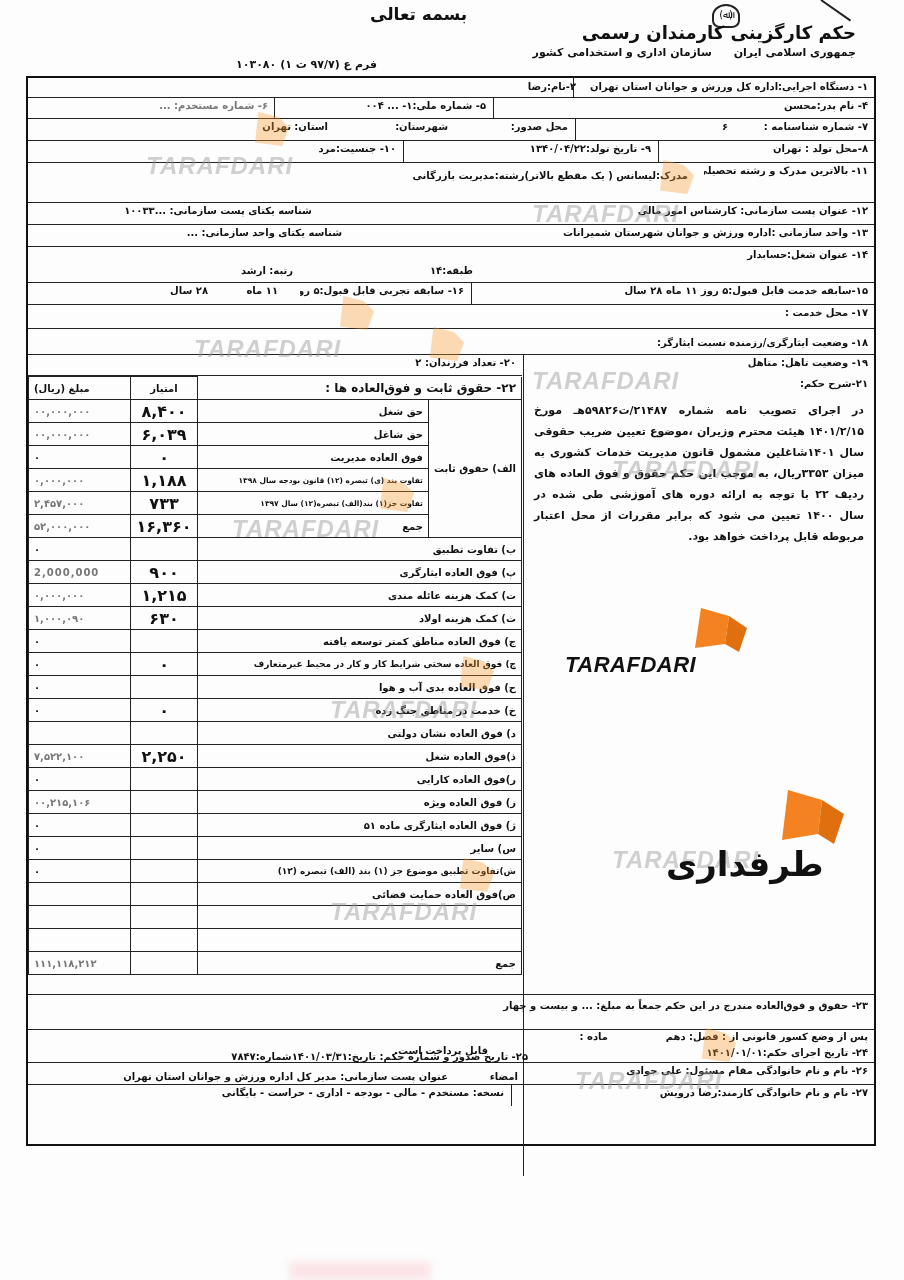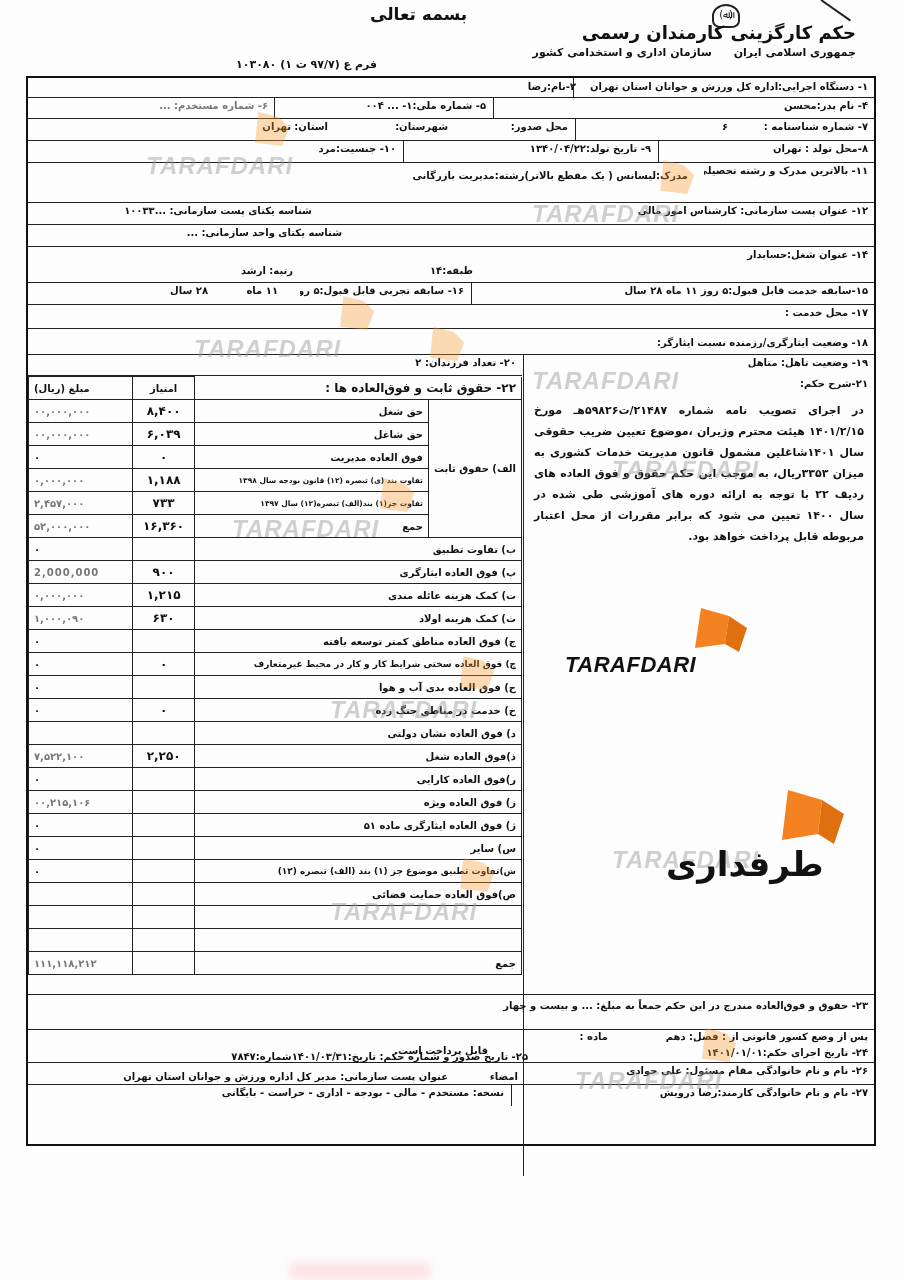--- a/index.html
+++ b/index.html
@@ -14,21 +14,21 @@
   .hdr-sub span{margin-left:18px;}
   .hdr-form{position:absolute;left:228px;top:58px;font-size:11px;font-weight:bold;direction:rtl;margin-left:8px;}
   .frame{position:absolute;left:26px;top:76px;width:846px;height:1066px;border:2px solid #111;}
   .row{position:absolute;left:0;right:0;border-bottom:1.3px solid #222;font-size:10px;font-weight:bold;direction:rtl;}
   .cell{position:absolute;top:0;bottom:0;padding:3px 6px;box-sizing:border-box;white-space:nowrap;overflow:hidden;}
   .vline{position:absolute;top:0;bottom:0;width:1.3px;background:#222;}
   .para{position:absolute;right:10px;top:28px;width:330px;font-size:11px;font-weight:bold;line-height:21px;text-align:justify;direction:rtl;}
   table.sal{position:absolute;left:0;top:310px;border-collapse:collapse;direction:rtl;font-size:10px;font-weight:bold;}
   table.sal td{border:1.3px solid #222;height:22px;padding:0 5px;white-space:nowrap;}
   .amt{width:110px;text-align:left;}
-  .pts{width:56px;text-align:center;font-size:12px;}
+  .pts{width:56px;text-align:center;font-size:16px;}
   .lbl{width:246px;text-align:right;}
   .grp{width:82px;text-align:right;vertical-align:middle;}
   .blur{color:#777;letter-spacing:1px;filter:blur(0.6px);}
   .wm{position:absolute;font-family:"Liberation Sans",sans-serif;font-weight:bold;font-style:italic;color:rgba(150,150,150,0.45);font-size:24px;letter-spacing:1px;}
   .wm-flag{position:absolute;width:34px;height:34px;background:rgba(245,150,40,0.35);clip-path:polygon(10% 0,70% 15%,100% 45%,80% 100%,0 90%);}
   .logo-en{position:absolute;left:565px;top:608px;width:190px;height:70px;}
   .logo-en .flag{position:absolute;left:130px;top:0;width:52px;height:44px;}
   .logo-en .txt{position:absolute;left:0;top:44px;font-family:"Liberation Sans",sans-serif;font-weight:bold;font-style:italic;font-size:22px;color:#111;letter-spacing:0.5px;}
   .logo-fa{position:absolute;left:660px;top:790px;width:200px;height:100px;}
   .logo-fa .flag{position:absolute;left:122px;top:0;width:62px;height:54px;}
@@ -87,20 +87,21 @@
       <div class="cell" style="right:0;width:170px;">۱۱- بالاترین مدرک و رشته تحصیلی:</div>
       <div class="cell" style="right:180px;width:360px;top:2px;white-space:normal;line-height:17px;">مدرک:لیسانس ( یک مقطع بالاتر)رشته:مدیریت بازرگانی</div>
     </div>
 
     <div class="row" style="top:124px;height:22px;">
       <div class="cell" style="right:0;width:320px;">۱۲- عنوان پست سازمانی: کارشناس امور مالی</div>
       <div class="cell" style="left:60px;width:260px;text-align:center;">شناسه یکتای پست سازمانی: ...۱۰۰۳۳</div>
     </div>
 
     <div class="row" style="top:146px;height:22px;">
+      <div class="cell" style="right:0;width:400px;">۱۳- واحد سازمانی :اداره ورزش و جوانان شهرستان شمیرانات</div>
       <div class="cell" style="left:60px;width:260px;">شناسه یکتای واحد سازمانی: ...</div>
     </div>
 
     <div class="row" style="top:168px;height:36px;">
       <div class="cell" style="right:0;width:200px;">۱۴- عنوان شغل:حسابدار</div>
       <div class="cell" style="right:395px;width:100px;top:16px;">طبقه:۱۴</div>
       <div class="cell" style="right:575px;width:100px;top:16px;">رتبه: ارشد</div>
     </div>
 
     <div class="row" style="top:204px;height:22px;">

